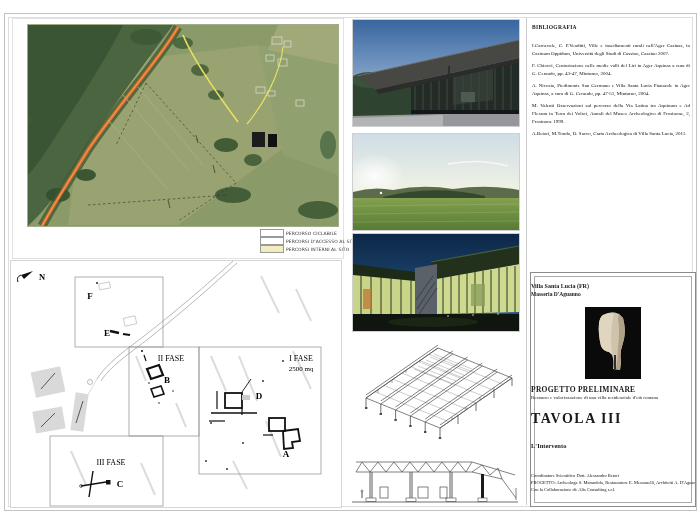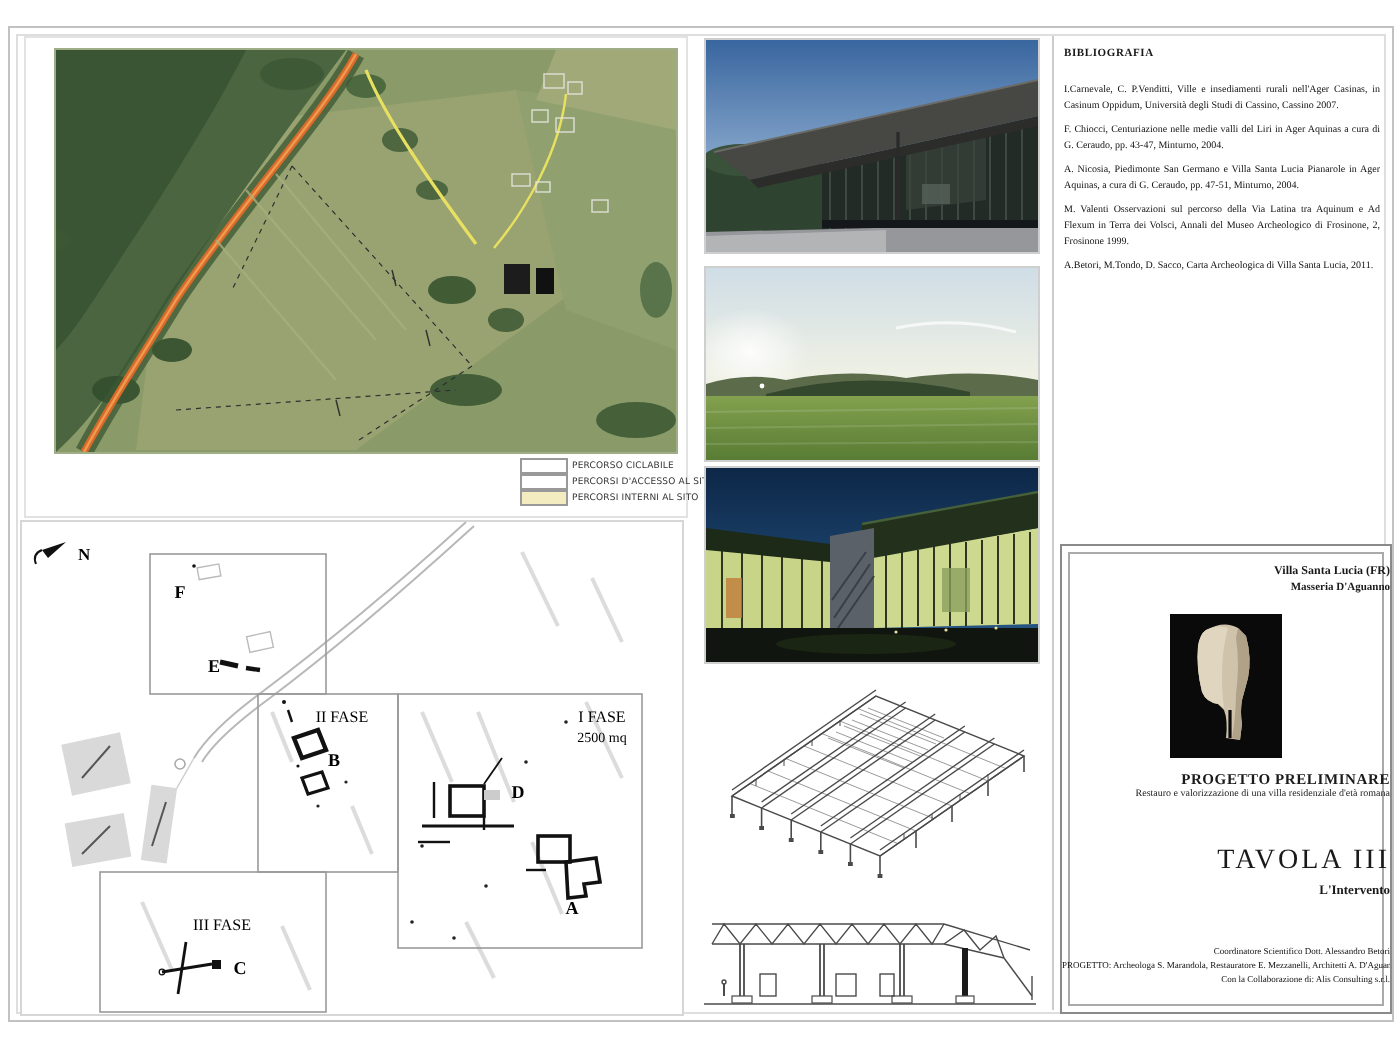--- a/index.html
+++ b/index.html
@@ -28,27 +28,27 @@
   .axon{left:352px;top:338px;width:166px;height:104px;}
   .section{left:350px;top:448px;width:170px;height:58px;}
 
   
   .biblio{left:532px;top:24px;width:158px;}
   .biblio-title{font-size:5.5px;font-weight:bold;letter-spacing:.3px;margin-bottom:12px;}
   .biblio-entry{font-size:5px;line-height:1.55;text-align:justify;margin-bottom:4.5px;color:#111;}
 
   .title-block{left:530px;top:272px;width:164px;height:233px;border:1px solid #8a8a8a;background:#fff;}
   .title-block-inner{left:3px;top:3px;width:156px;height:225px;border:1px solid #aaaaaa;}
-  .tb-text{left:0;width:100%;text-align:right;}
+  .tb-text{left:0;width:100%;text-align:left;}
   .tb-location{top:10px;font-size:6px;font-weight:bold;}
   .tb-site{top:18px;font-size:5.5px;font-weight:bold;}
   .statue-box{left:54px;top:34px;width:56px;height:72px;background:#0a0a0a;}
   .tb-proj-title{top:112px;font-size:7.5px;font-weight:bold;letter-spacing:.3px;}
   .tb-proj-sub{top:122px;font-size:5px;}
-  .tb-plate{top:150px;font-size:14px;font-weight:400;letter-spacing:1.5px;}
+  .tb-plate{top:138px;font-size:14px;font-weight:700;letter-spacing:1.5px;}
   .tb-plate-sub{top:169px;font-size:6.5px;font-weight:bold;}
   .tb-credits{top:200px;font-size:4.5px;line-height:1.5;color:#111;}
   .tb-credits div{white-space:nowrap;overflow:hidden;text-overflow:clip;}
 </style>
 </head>
 <body>
 
 <div id="board">
 
   <div class="abs frame-outer"></div>

